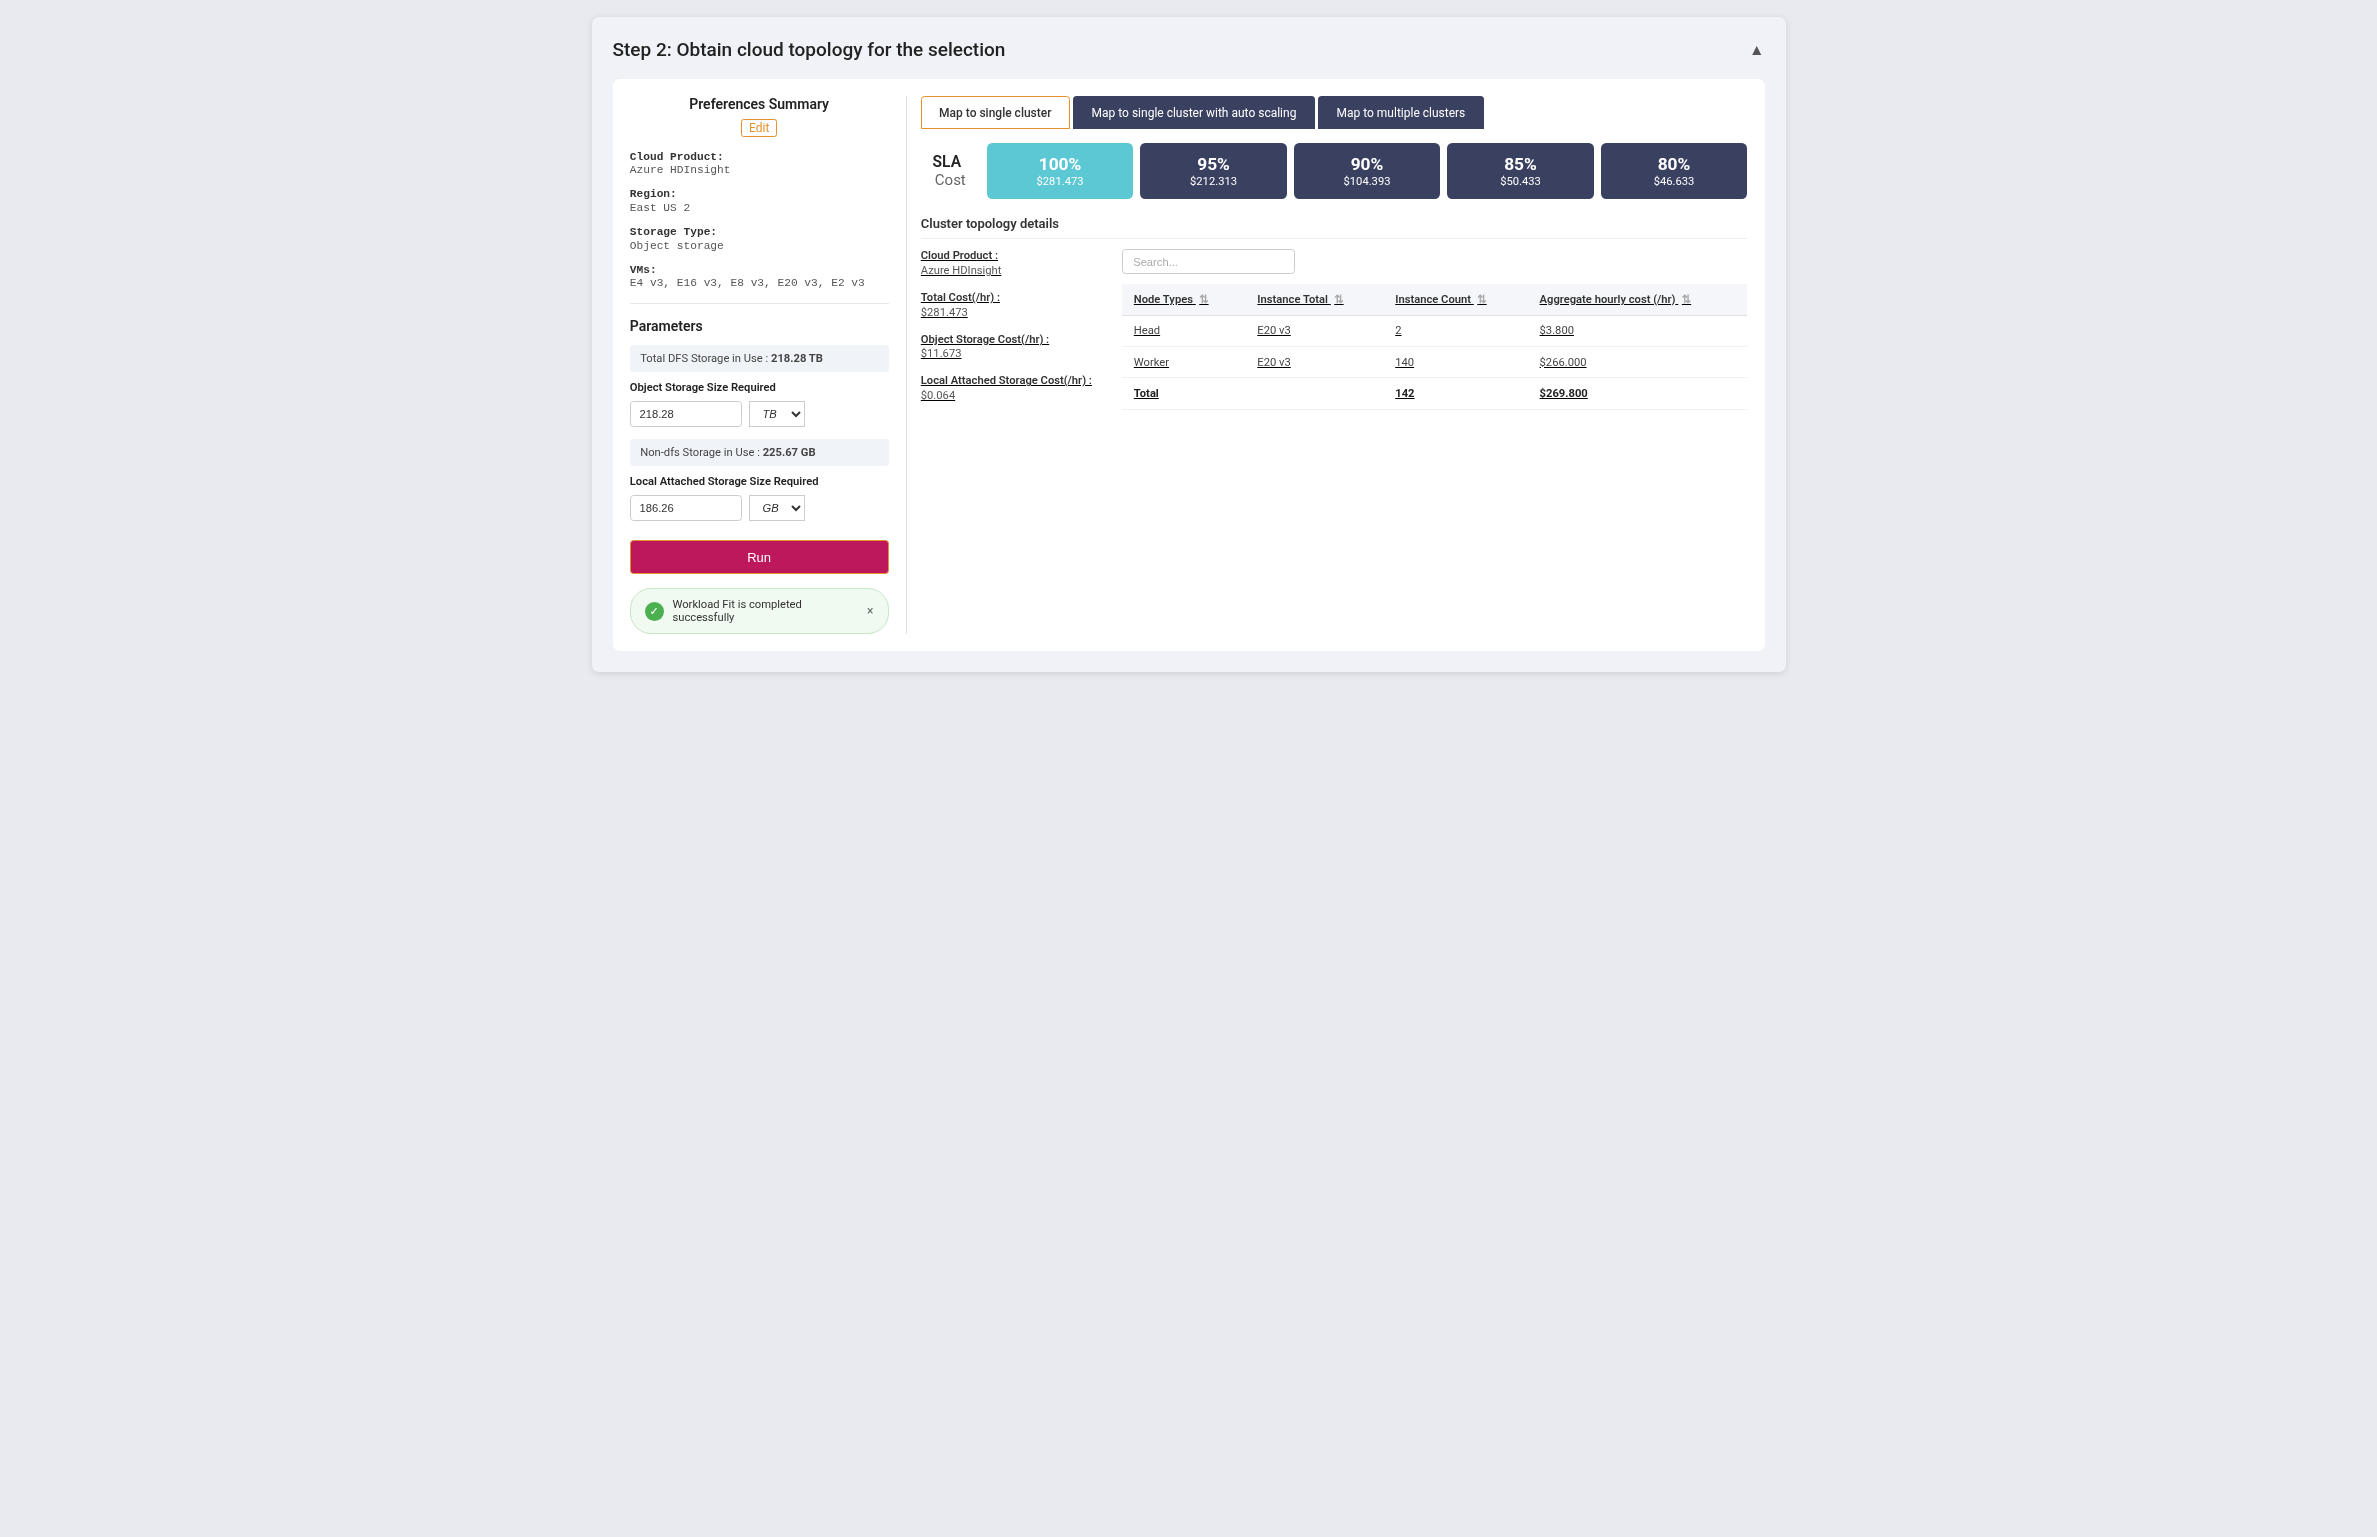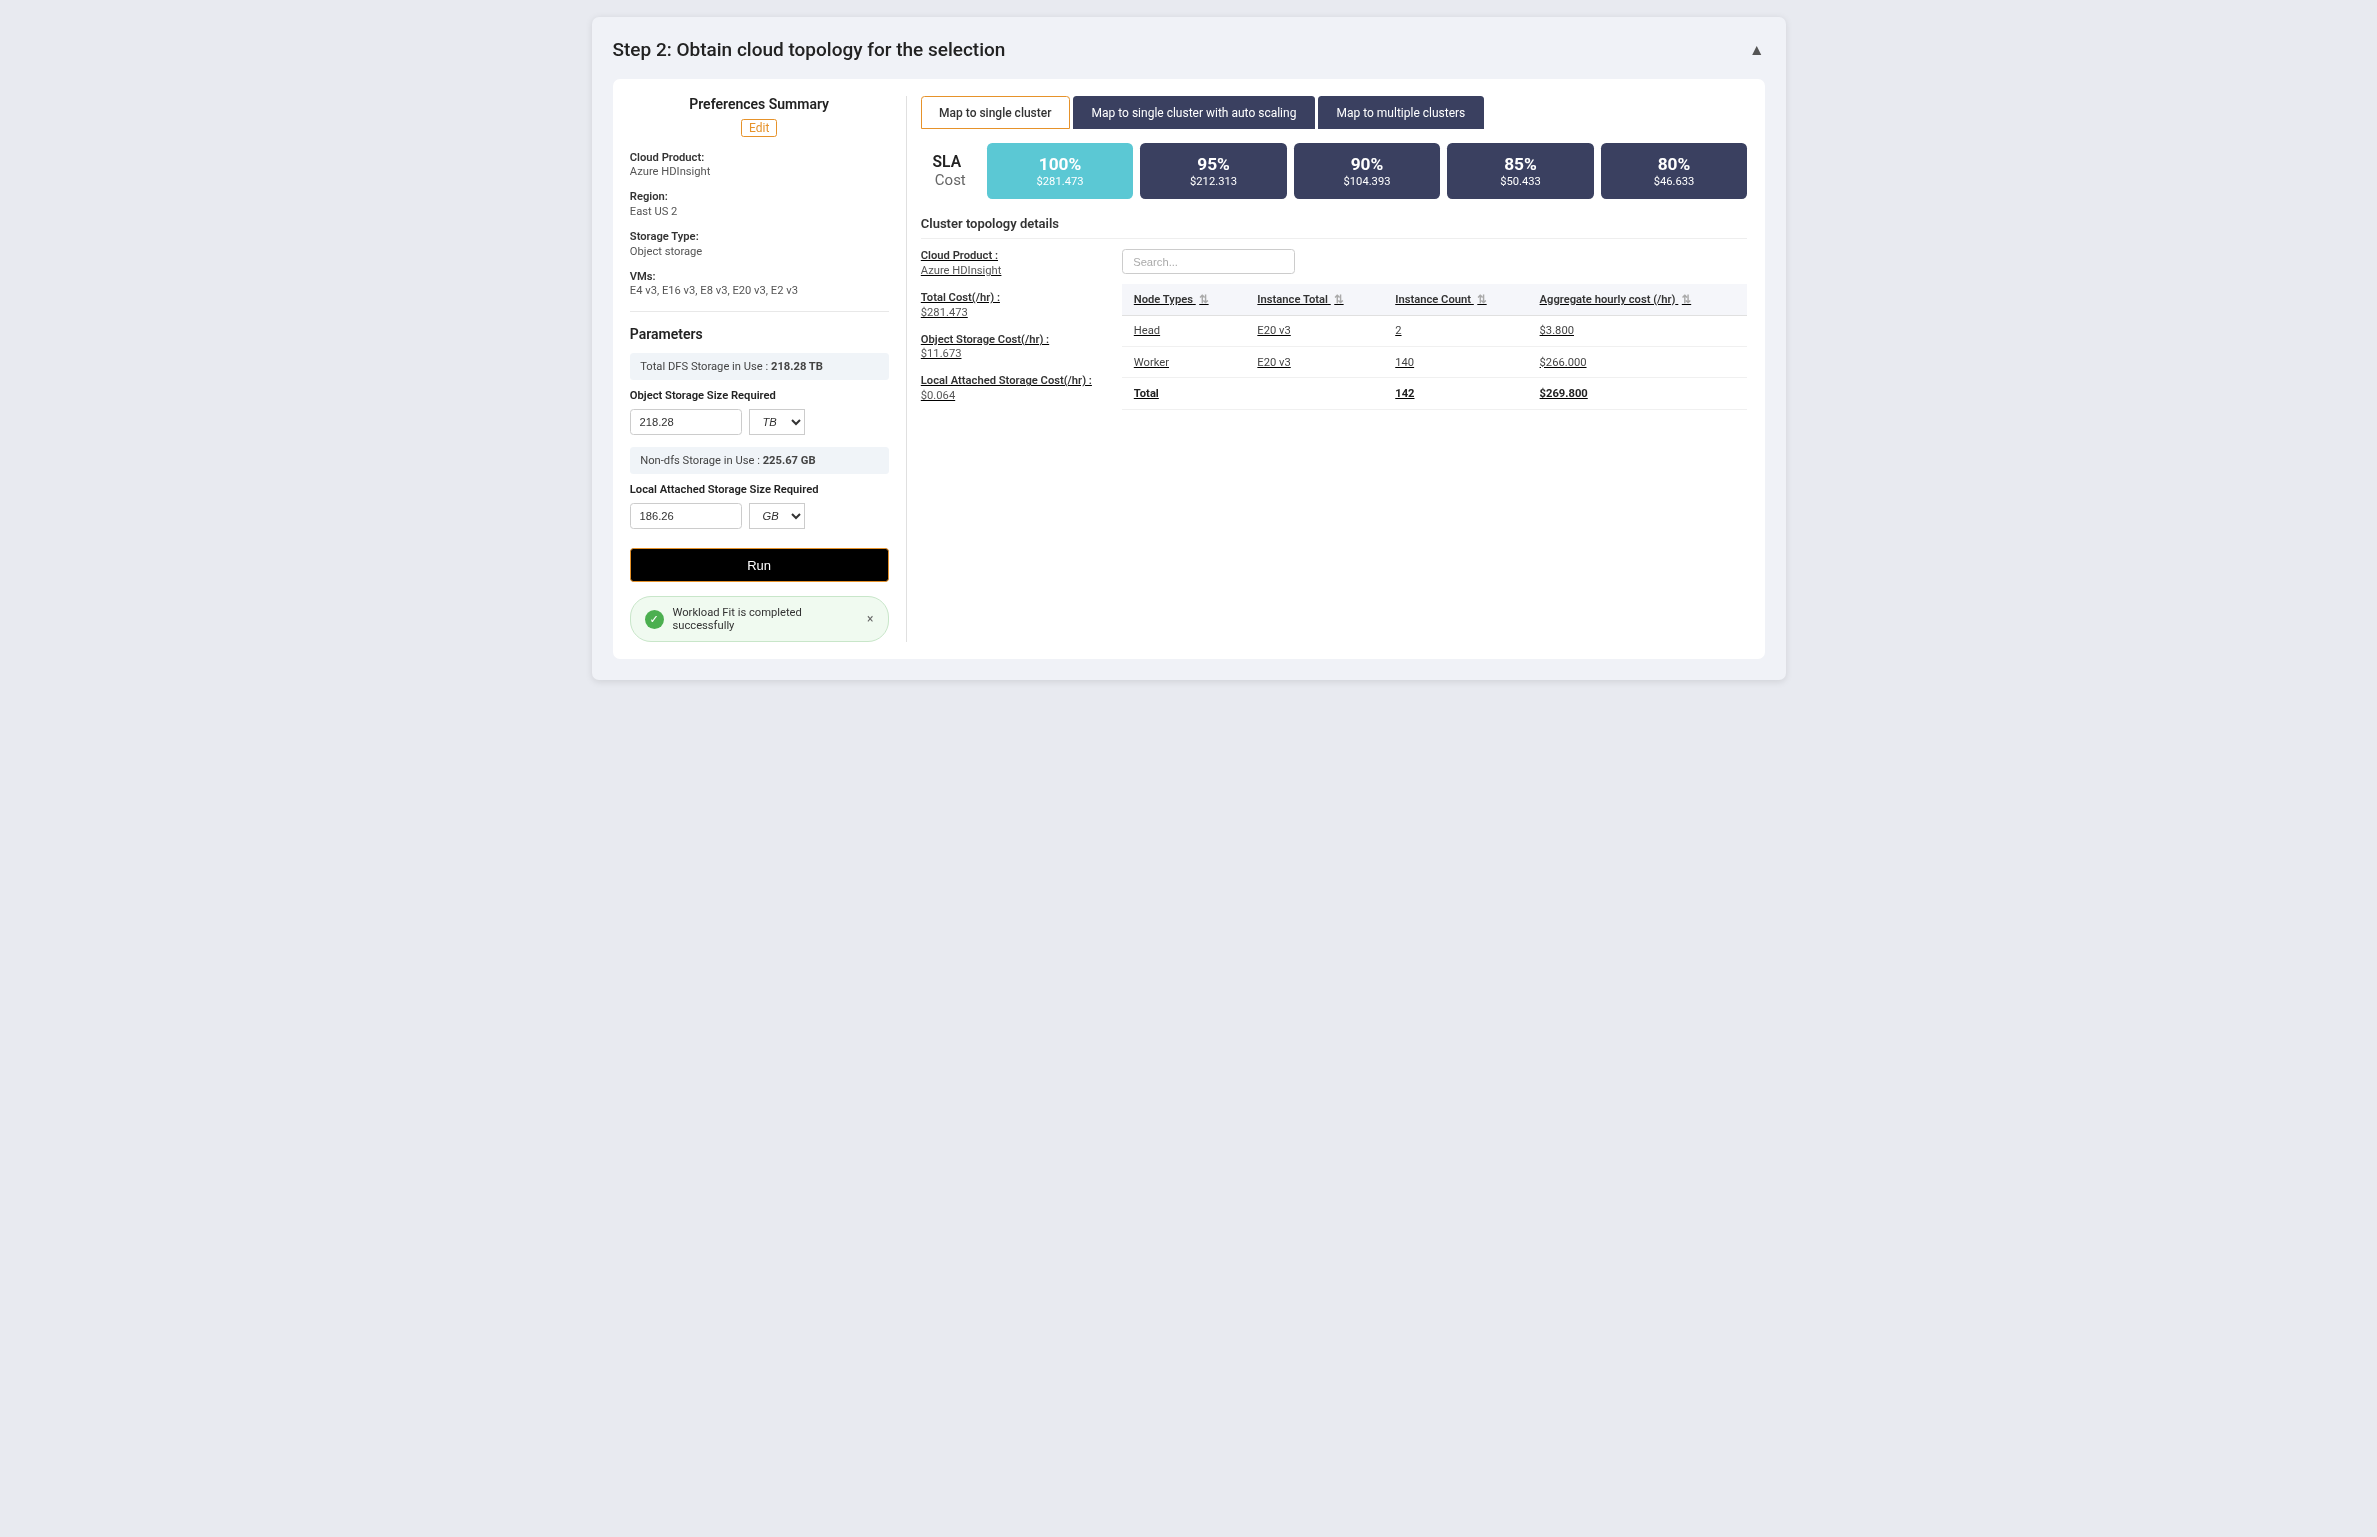--- a/index.html
+++ b/index.html
@@ -66,20 +66,21 @@
       color: #e6922a;
       font-size: 12px;
       text-decoration: none;
       border: 0.9px solid #e6922a;
       padding: 0.9px 7px;
       border-radius: 2.6px;
       cursor: pointer;
     }
     .pref-item {
       margin-bottom: 12px;
+      font-family: Liberation Mono, monospace;
     }
     .pref-label {
       font-weight: 600;
       font-size: 11.2px;
       color: #333;
     }
     .pref-value {
       font-size: 11.2px;
       color: #555;
       margin-top: 1.7px;
@@ -129,21 +130,21 @@
       border: 0.9px solid #ccc;
       border-radius: 0;
       padding: 5.2px 8.7px;
       font-size: 11.2px;
       background: white;
       cursor: pointer;
       color: #333;
       font-style: italic;
     }
     .run-button {
-      background: #000000;
+      background: #be185d;
       color: white;
       border: 1.7px solid #e6922a;
       border-radius: 3.5px;
       padding: 8.7px 0;
       width: 100%;
       font-size: 13px;
       font-weight: 500;
       cursor: pointer;
       margin-top: 7px;
       margin-bottom: 14px;

